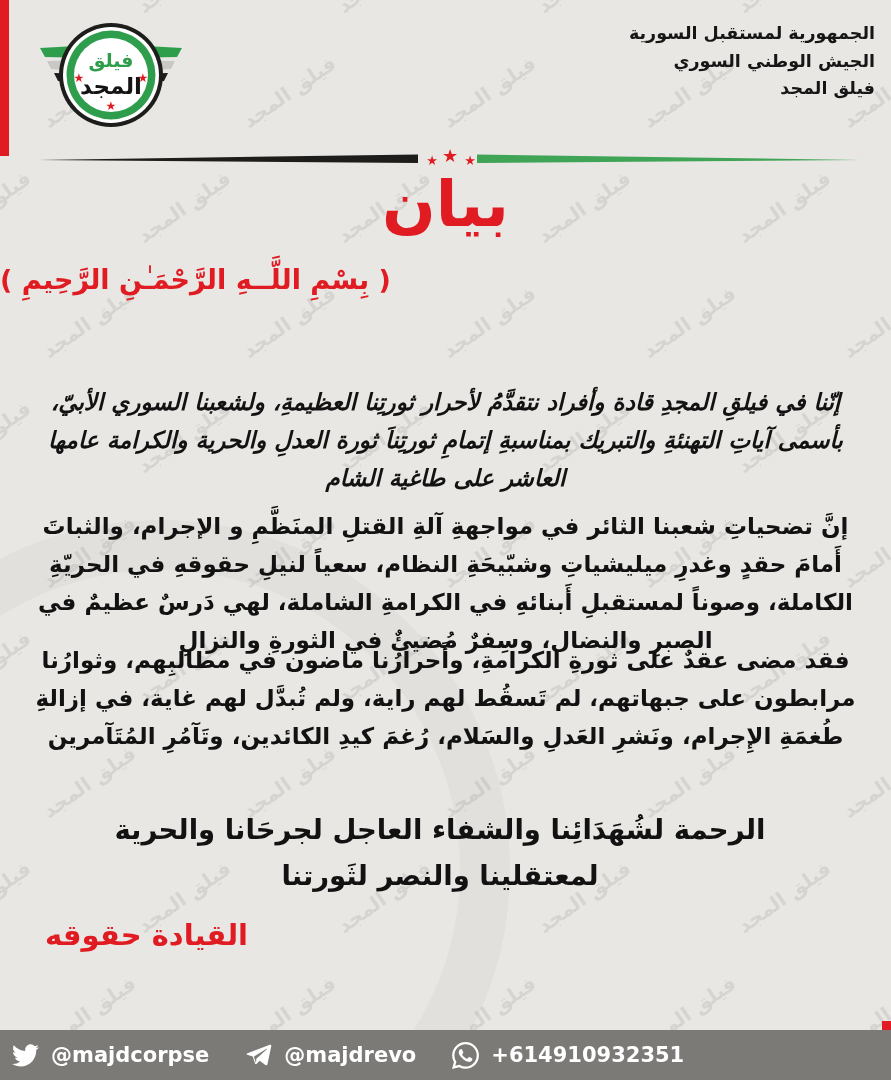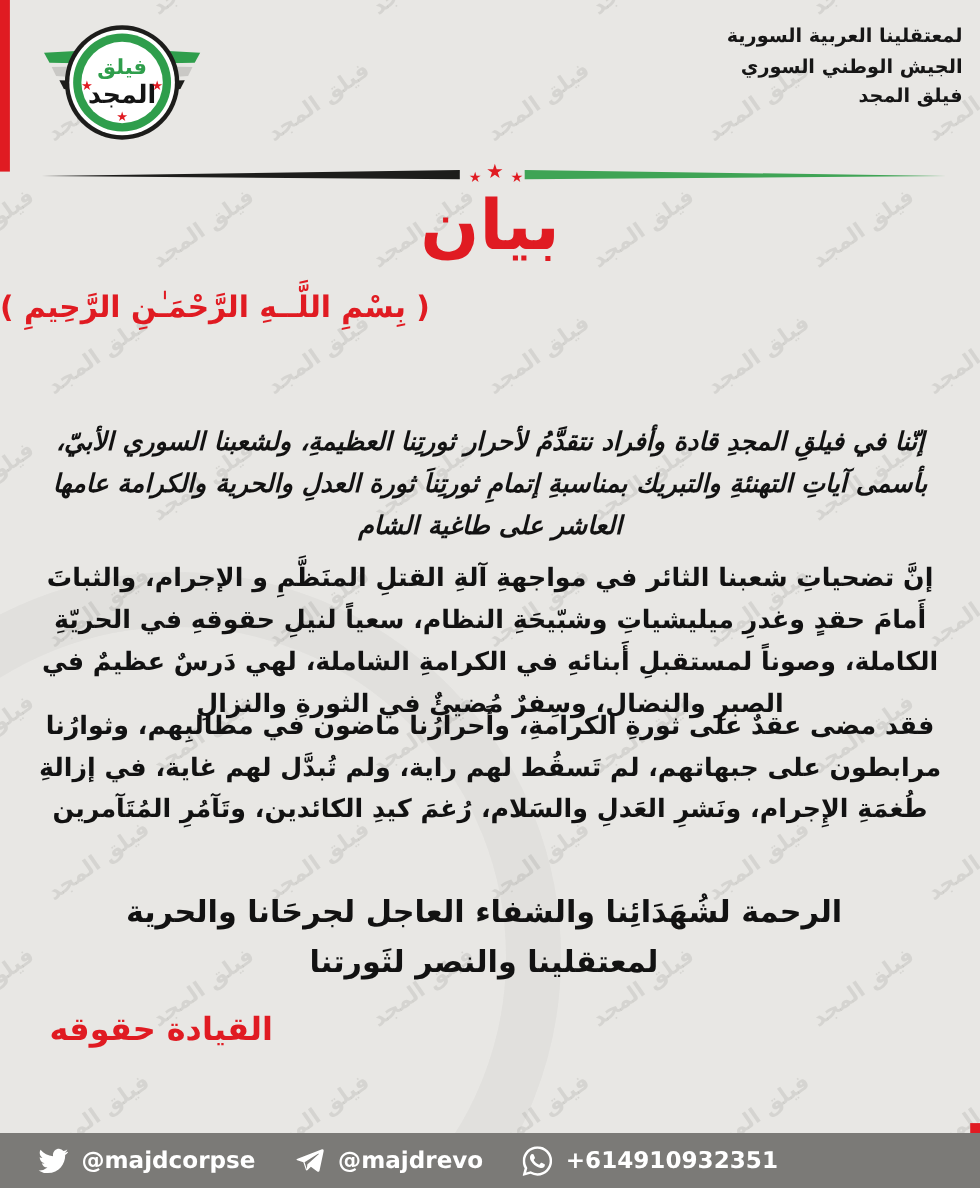--- a/index.html
+++ b/index.html
@@ -50,21 +50,21 @@
     color:#121212; font-weight:bold; font-size:27.5px; line-height:46px;
   }
   .signature {
     position:absolute; left:45px; top:918px; direction:rtl;
     color:var(--accent-red,#d6161d); font-size:29px; font-weight:bold;
   }
   
   .footer {
     position:absolute; left:0; bottom:0; width:100%; height:50px; box-sizing:border-box;
     background:var(--footer-gray,#7b7a77); display:flex; align-items:center;
-    gap:36px; padding-left:35px; color:#ffffff; font-weight:bold; font-size:21px;
+    gap:36px; padding-left:12px; color:#ffffff; font-weight:bold; font-size:21px;
   }
   .footer-item { display:flex; align-items:center; gap:12px; }
   .footer-item svg { display:block; }
 </style>
 </head>
 <body>
 
 <div class="page">
 
   <div class="wm-layer">
@@ -149,21 +149,21 @@
       <text x="73" y="80" text-anchor="middle" font-size="23" font-weight="bold" fill="#141414">المجد</text>
 
       <g fill="#e01b22">
         <text x="41" y="68" text-anchor="middle" font-size="12">★</text>
         <text x="105" y="68" text-anchor="middle" font-size="12">★</text>
         <text x="73" y="96" text-anchor="middle" font-size="12">★</text>
       </g>
     </svg>
 
     <div class="org-lines">
-      <div>لمعتقلينا العربية السورية</div>
+      <div>الجمهورية لمستقبل السورية</div>
       <div>الجيش الوطني السوري</div>
       <div>فيلق المجد</div>
     </div>
 
     <svg class="divider" viewBox="0 0 891 32" aria-hidden="true">
       <polygon points="38,16 418,10.5 418,19" fill="#1d1d1b"></polygon>
       <polygon points="477,10.5 477,19 860,16" fill="#3fa455"></polygon>
       <g fill="#e01b22">
         <text x="432" y="21" text-anchor="middle" font-size="13">★</text>
         <text x="450" y="18" text-anchor="middle" font-size="18">★</text>

